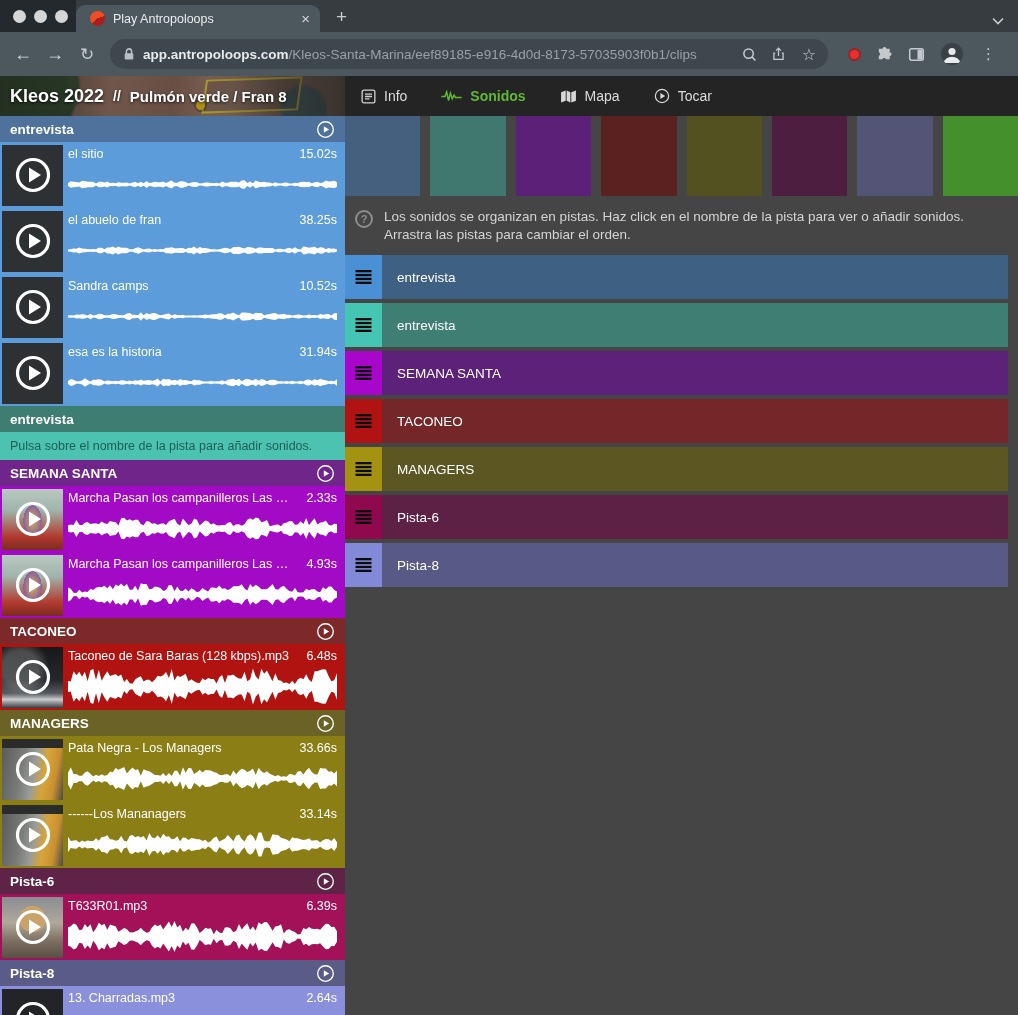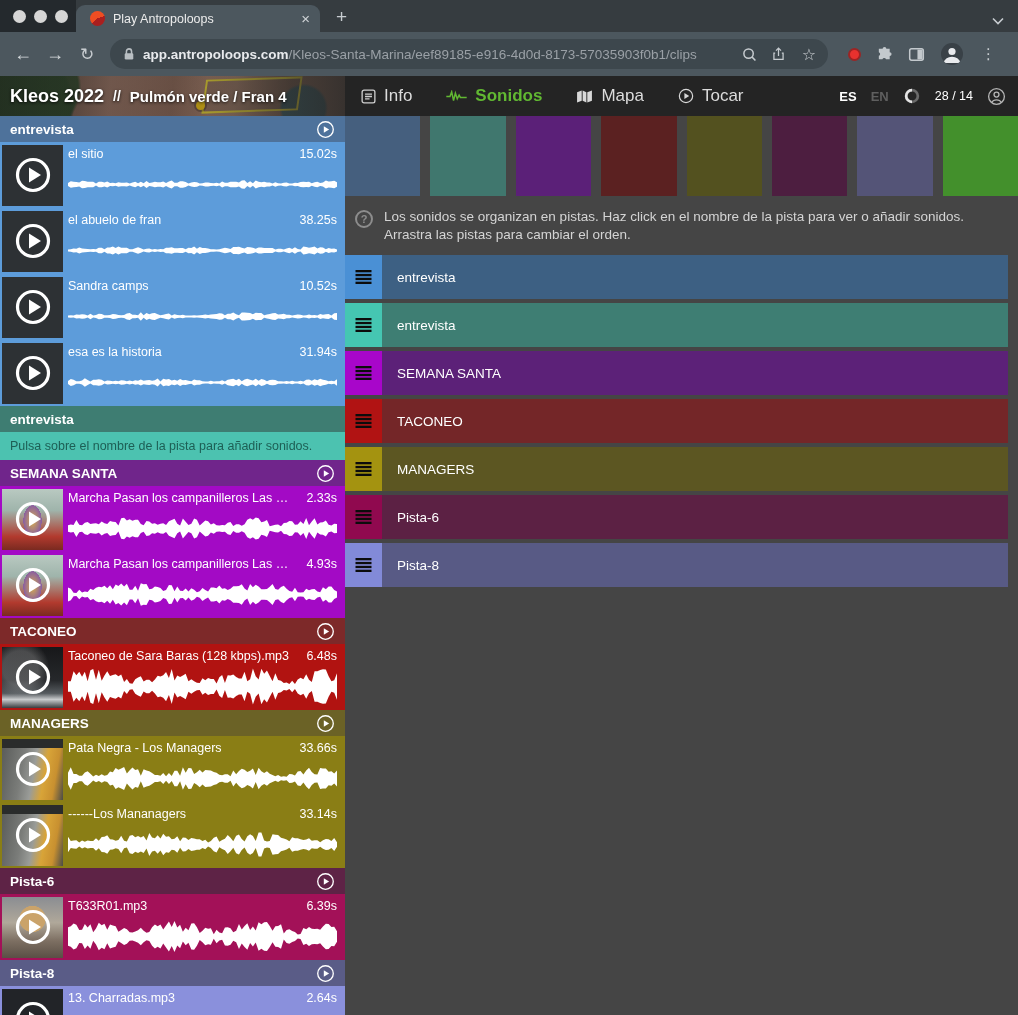--- a/index.html
+++ b/index.html
@@ -47,21 +47,21 @@
     border:2px solid #e8d53a; transform:skewX(-10deg) rotate(-2deg); background:rgba(30,30,30,.12); }
   .map-pin { position:absolute; left:196px; top:25px; width:9px; height:9px; border-radius:50%;
     background:#f4c718; box-shadow:0 0 0 2px rgba(0,0,0,.25); }
   .map-shade { position:absolute; inset:0; background:linear-gradient(90deg,rgba(15,15,15,.55) 0%,rgba(15,15,15,.30) 60%,rgba(36,36,36,.85) 100%); }
   .hero-title { position:absolute; left:10px; top:0; height:40px; display:flex; align-items:center; gap:9px;
     color:#fff; text-shadow:0 1px 3px rgba(0,0,0,.8); white-space:nowrap; }
   .hero-project { font-size:18px; font-weight:bold; }
   .hero-sep { font-size:14px; font-weight:bold; }
   .hero-remix { font-size:15px; font-weight:bold; }
   .appnav { display:flex; align-items:center; gap:34px; padding-left:16px; }
-  .nav-item { display:flex; align-items:center; gap:8px; color:#dcdcdc; font-size:17px; }
+  .nav-item { display:flex; align-items:center; gap:8px; color:#dcdcdc; font-size:14px; }
   .nav-item.active { font-weight:bold; }
   .appbar-right { margin-left:auto; display:flex; align-items:center; gap:14px; padding-right:12px; }
   .lang-es { color:#fff; font-size:13px; font-weight:bold; }
   .lang-en { color:#5f5f5f; font-size:13px; font-weight:bold; }
   .counter { color:#fff; font-size:12.5px; }
 
   
   .content { flex:1; display:flex; min-height:0; }
 
   
@@ -197,21 +197,21 @@
   </div>
 
   <div class="appbar">
     <div class="map-hero">
       <div class="map-poly"></div>
       <div class="map-pin"></div>
       <div class="map-shade"></div>
       <div class="hero-title">
         <span class="hero-project">Kleos 2022</span>
         <span class="hero-sep">//</span>
-        <span class="hero-remix">Pulmón verde / Fran 4</span>
+        <span class="hero-remix">Pulmón verde / Fran 8</span>
       </div>
     </div>
     <div class="appnav">
       <span class="nav-item">
         <span>
           <svg width="15" height="15" viewBox="0 0 16 16" stroke="#d0d0d0" fill="none" stroke-width="1.4">
               <rect x="1.2" y="1.2" width="13.6" height="13.6" rx="2"></rect>
               <path d="M4.3 5.4 h7.4 M4.3 8 h7.4 M4.3 10.6 h4.8"></path>
             </svg>
         </span>
@@ -236,38 +236,20 @@
         <span>Mapa</span>
       </span>
       <span class="nav-item">
         <span>
           <svg width="16" height="16" viewBox="0 0 20 20">
               <circle cx="10" cy="10" r="8.3" stroke="#d8d8d8" stroke-width="1.5" fill="none"></circle>
               <path d="M8 6.4 L14 10 L8 13.6 Z" fill="#d8d8d8"></path>
             </svg>
         </span>
         <span>Tocar</span>
-      </span>
-    </div>
-    <div class="appbar-right">
-      <span class="lang-es">ES</span>
-      <span class="lang-en">EN</span>
-      <span>
-        <svg width="18" height="18" viewBox="0 0 20 20">
-            <circle cx="10" cy="10" r="6.5" stroke="#6a6a6a" stroke-width="3" fill="none"></circle>
-            <path d="M10 3.5 A 6.5 6.5 0 0 0 10 16.5" stroke="#e4e4e4" stroke-width="3" fill="none"></path>
-          </svg>
-      </span>
-      <span class="counter">28 / 14</span>
-      <span>
-        <svg width="19" height="19" viewBox="0 0 20 20" stroke="#b4b4b4" fill="none" stroke-width="1.4">
-            <circle cx="10" cy="10" r="8.3"></circle>
-            <circle cx="10" cy="8" r="2.6"></circle>
-            <path d="M4.9 16.2 a5.6 4.6 0 0 1 10.2 0"></path>
-          </svg>
       </span>
     </div>
   </div>
 
   <div class="content">
 
     <div class="sidebar">
 
       <div class="sec-header" style="background: rgb(78, 114, 155);">
         <span>entrevista</span>

